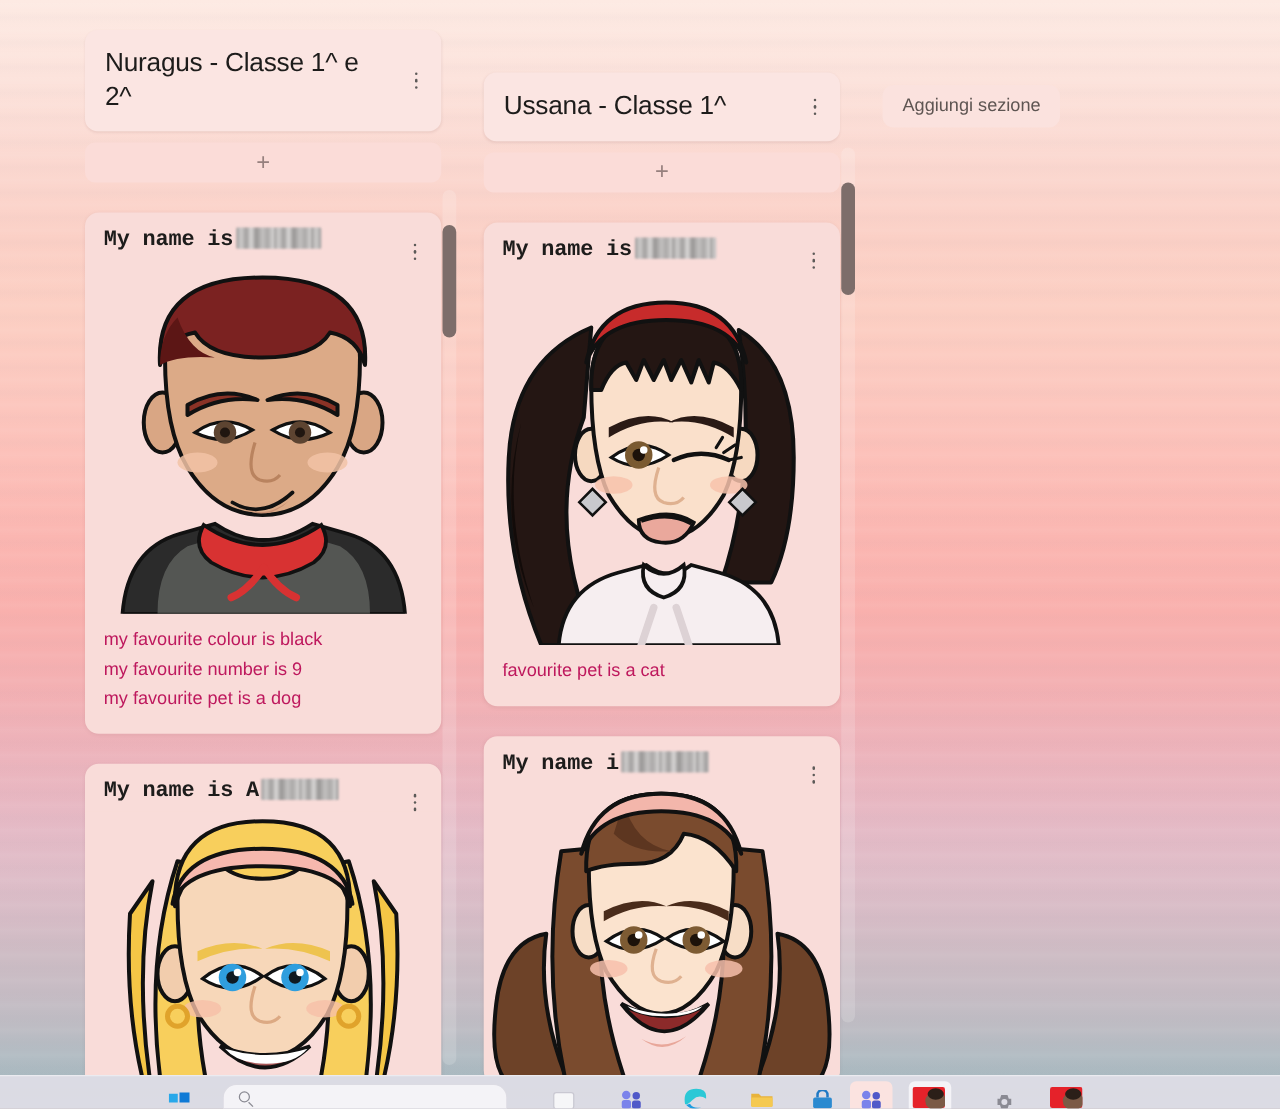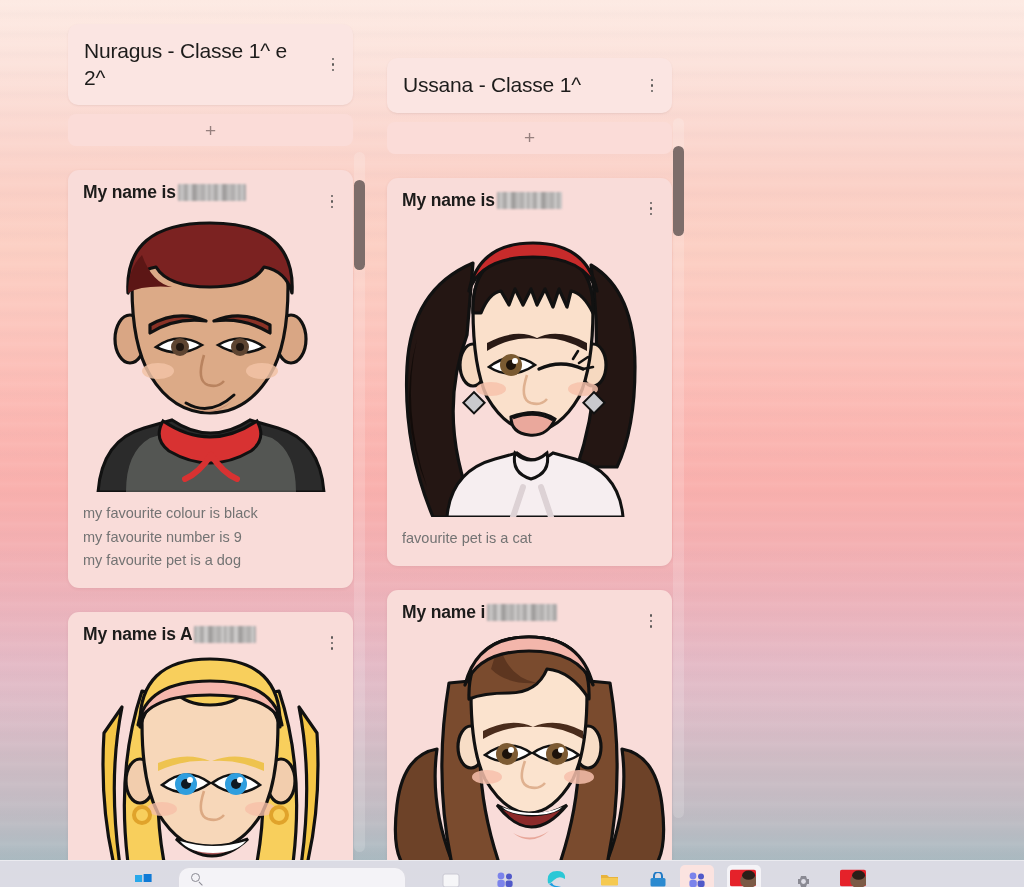--- a/index.html
+++ b/index.html
@@ -112,20 +112,21 @@
     margin-top: 24px;
     background: #f9dcd9;
     border-radius: 11px;
     overflow: hidden;
     box-shadow: 0 1px 3px rgba(120,70,70,.10);
     position: relative;
   }
   .card-head {
     position: relative;
     padding: 12px 40px 6px 15px;
+    font-family: Liberation Mono, monospace;
   }
   .card-title {
     font-size: 17.5px;
     font-weight: bold;
     color: #1d1c1b;
     display: inline;
     letter-spacing: -.15px;
   }
   .redacted {
     display: inline-block;
@@ -142,21 +143,21 @@
     opacity: .92;
   }
   .card-kebab { top: 22px; transform: none; right: 14px; }
 
   .card-art { width: 100%; display: block; }
 
   .card-body {
     padding: 10px 15px 16px 15px;
     font-size: 14.5px;
     line-height: 1.6;
-    color: #737373;
+    color: #be185d;
   }
   .card-body div { white-space: nowrap; }
 
   
   .col-scroll {
     position: absolute;
     top: 152px;
     width: 11px;
     height: 700px;
     border-radius: 6px;
@@ -498,20 +499,21 @@
     </div>
   </div>
 
   <div class="col-scroll" id="scroll-0">
     <div class="thumb"></div>
   </div>
   <div class="col-scroll" id="scroll-1">
     <div class="thumb"></div>
   </div>
 
+  <div id="add-section">Aggiungi sezione</div>
 </div>
 
 <div id="taskbar">
 
   <div class="tb-icon" style="left:130px">
     <svg width="17" height="17" viewBox="0 0 17 17">
       <rect x="0" y="5" width="7.2" height="7" fill="#28a8ea"></rect>
       <rect x="8.6" y="4" width="8" height="8" fill="#0f7ad6"></rect>
     </svg>
   </div>

